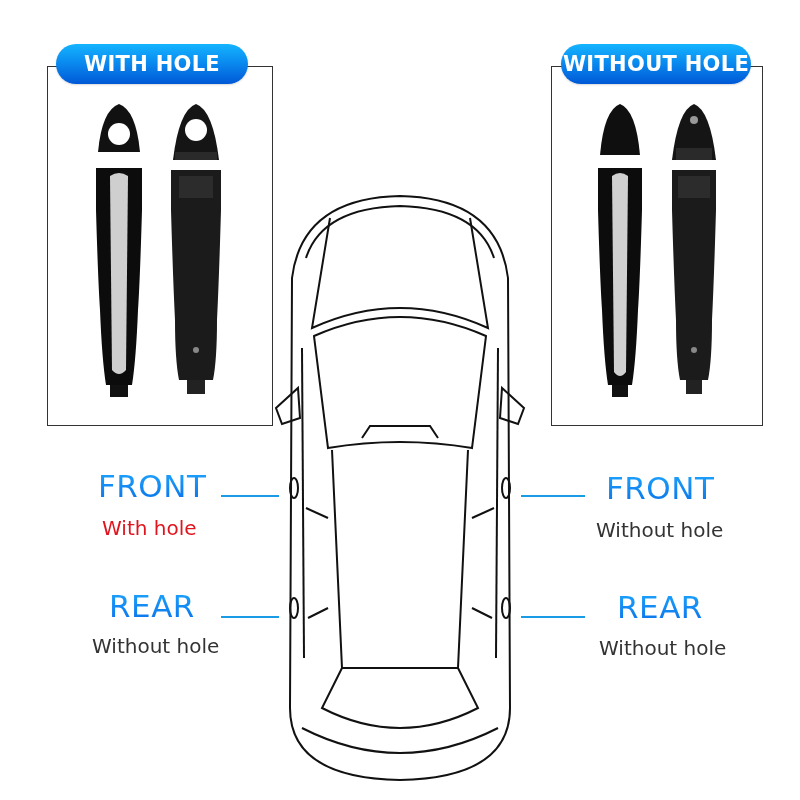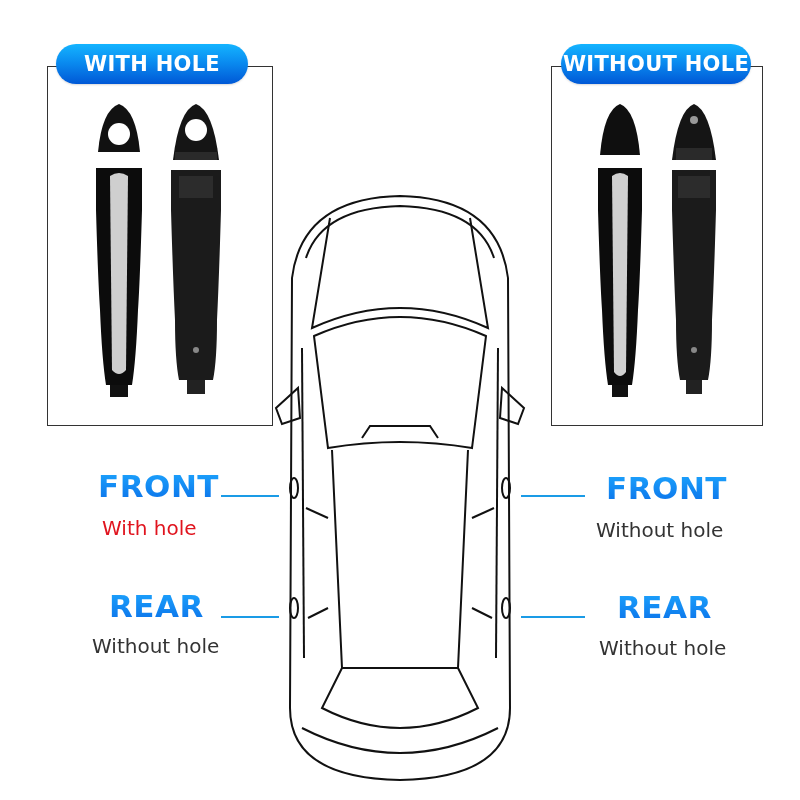--- a/index.html
+++ b/index.html
@@ -13,21 +13,21 @@
   .pill { position: absolute; top: 44px; height: 40px; border-radius: 20px;
           background: linear-gradient(180deg, #14b4ff 0%, #0a8cf0 45%, #0058d6 100%);
           color: #fff; font-weight: bold; font-size: 21px; display: flex;
           align-items: center; justify-content: center; letter-spacing: 0.3px;
           box-shadow: 0 1px 2px rgba(0,0,0,0.15); }
   .pill-left  { left: 56px;  width: 192px; }
   .pill-right { left: 561px; width: 190px; }
 
   .handle-svg { position: absolute; }
 
-  .label-title { position: absolute; font-weight: bold; font-size: 31px;
+  .label-title { position: absolute; font-weight: normal; font-size: 31px;
                  background: linear-gradient(180deg, #1ea8ff 0%, #0a6fe8 100%);
                  -webkit-background-clip: text; background-clip: text; color: transparent;
                  letter-spacing: 0.5px; }
   .label-sub { position: absolute; font-size: 20px; color: #333; }
   .label-sub.red { color: #e0141e; }
 
   .leader { position: absolute; height: 2px; background: #1a9be6; }
 
   .car-svg { position: absolute; left: 262px; top: 188px; }
 </style>

